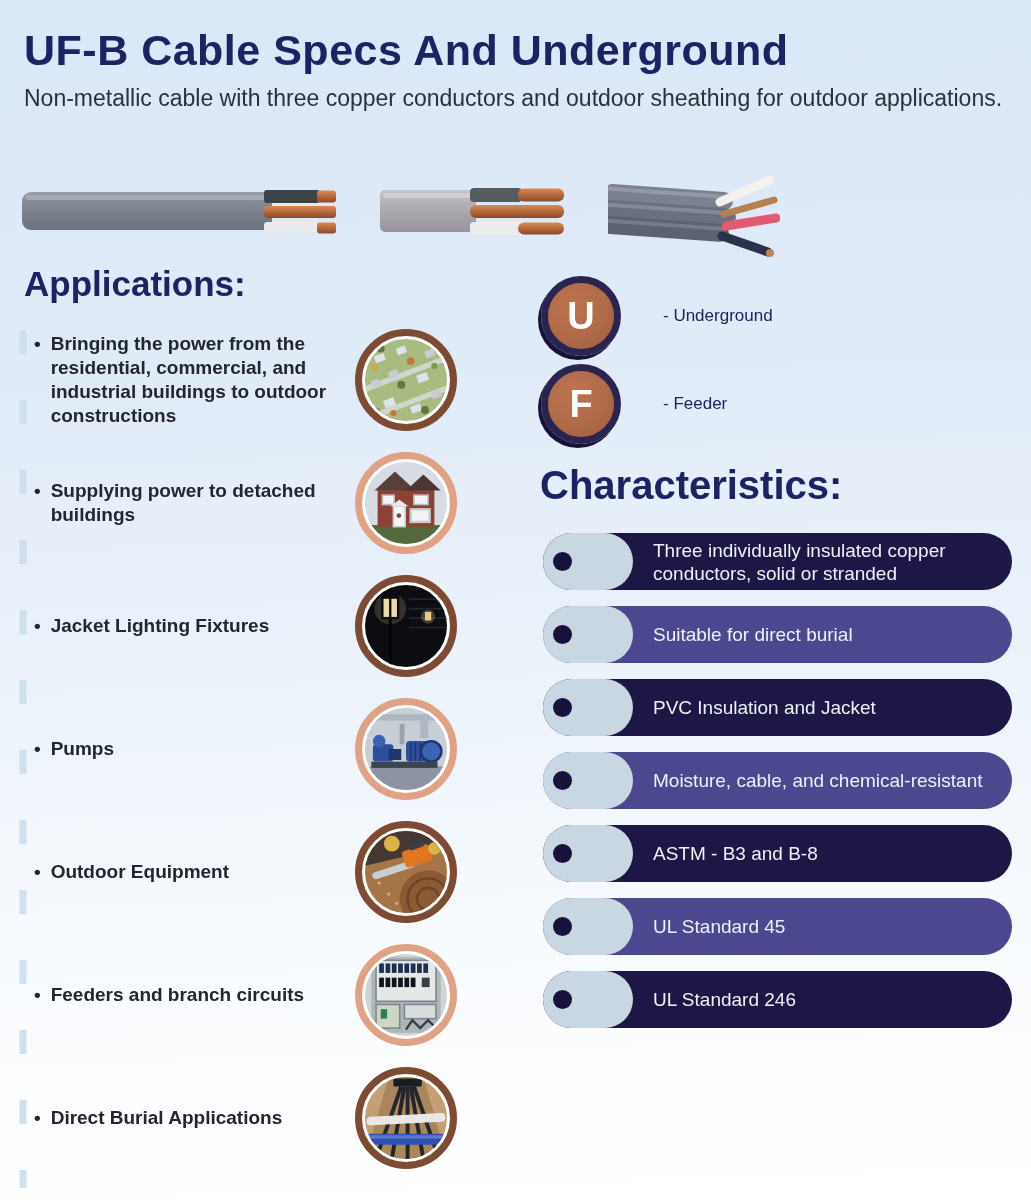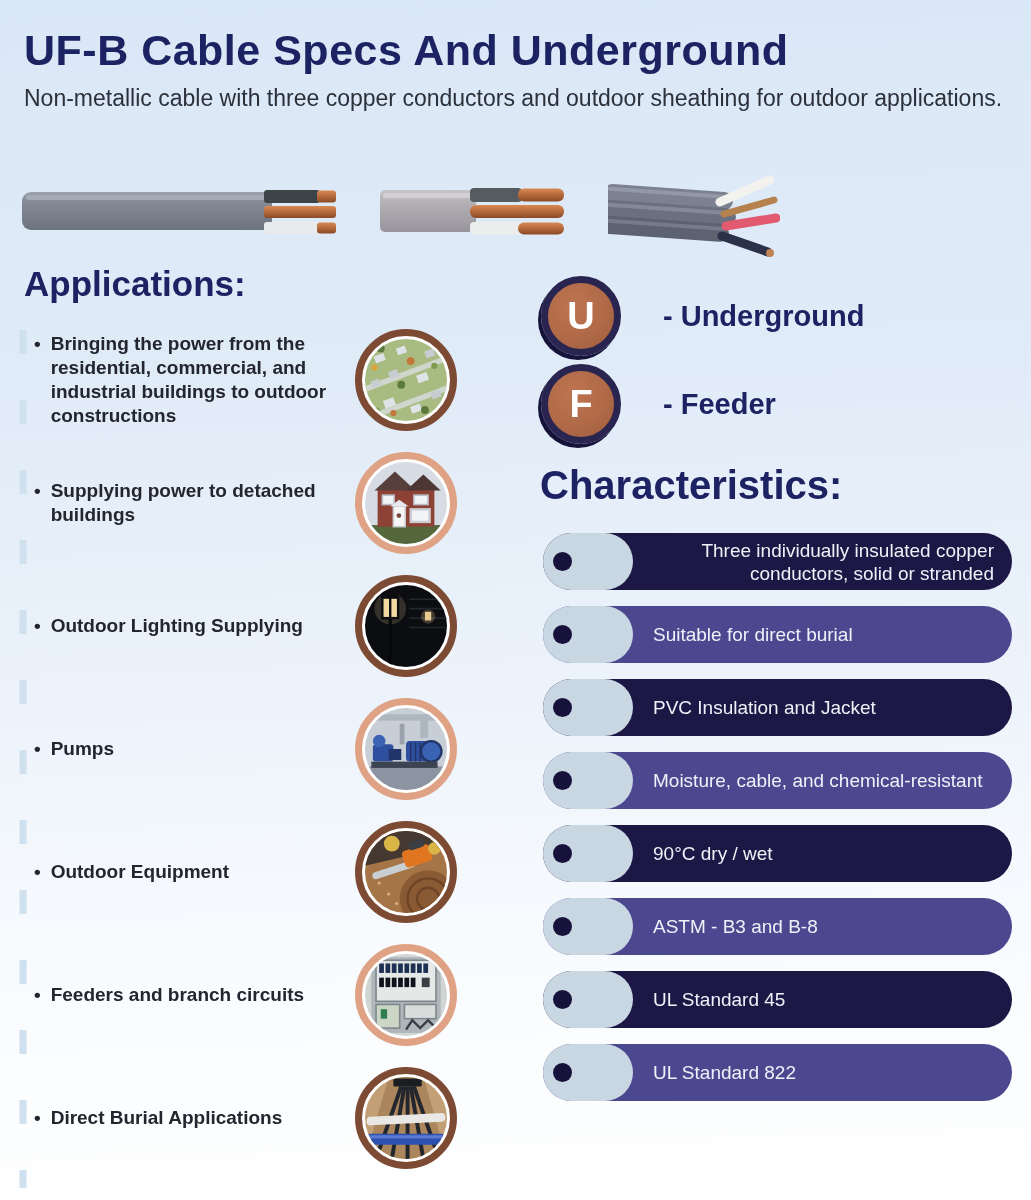--- a/index.html
+++ b/index.html
@@ -48,26 +48,26 @@
   .legend { position:absolute; left:541px; top:276px; }
   .legend-row { position:relative; height:80px; margin-bottom:8px; display:flex; align-items:center; }
   .badge {
     width:80px; height:80px; border-radius:50%;
     border:7px solid #2a2550;
     background:radial-gradient(circle at 38% 34%,#bd7450 0%,#b06a48 55%,#9d5c3d 100%);
     display:flex; align-items:center; justify-content:center;
     box-shadow:-3px 4px 0 0 #16123a;
     font-size:38px; font-weight:800; color:#ffffff;
   }
-  .legend-label { margin-left:42px; font-size:29px; font-weight:700; color:#1d2263; }
+  .legend-label { margin-left:42px; font-size:17px; font-weight:400; color:#1d2263; }
   .char-heading {
     position:absolute; left:540px; top:463px;
     font-size:40px; font-weight:800; color:#1d2263;
   }
-  .pills { position:absolute; left:543px; top:533px; width:469px;text-align:right; }
+  .pills { position:absolute; left:543px; top:533px; width:469px; }
   .pill {
     position:relative; width:469px; height:57px; margin-bottom:16px;
     border-radius:28.5px; background:#1c1745;
     display:flex; align-items:center;
     padding-left:110px; padding-right:18px;
     font-size:19px; line-height:23px; color:#eef1f8;
   }
   .pill:nth-child(even) { background:#4c4890; }
   .pill-cap {
     position:absolute; left:0; top:0; width:90px; height:57px;
@@ -235,21 +235,21 @@
           <line x1="0" y1="4" x2="440" y2="4" stroke="url(#gradPeach)" stroke-width="7" stroke-dasharray="25 13"></line>
         </svg>
     </div>
 
     <div class="app-row">
       <svg class="dash-top" viewBox="0 0 440 8" preserveAspectRatio="none">
           <line x1="0" y1="4" x2="440" y2="4" stroke="url(#gradBrown)" stroke-width="7" stroke-dasharray="25 13"></line>
         </svg>
       <div class="app-text">
           <span class="bullet">•</span>
-          <span>Outdoor Lighting Supplying</span>
+          <span>Jacket Lighting Fixtures</span>
         </div>
       <div class="photo">
         <svg viewBox="0 0 104 104">
           <rect width="104" height="104" fill="#0b0d11"></rect>
           <g stroke="#23262c" stroke-width="2">
               <line x1="56" y1="18" x2="104" y2="18"></line>
               <line x1="56" y1="30" x2="104" y2="30"></line>
               <line x1="56" y1="42" x2="104" y2="42"></line>
               <line x1="56" y1="54" x2="104" y2="54"></line>
             </g>
@@ -448,35 +448,29 @@
     <div class="pill">
         <div class="pill-cap">
           <div class="pill-dot"></div>
         </div>
         <span>Moisture, cable, and chemical-resistant</span>
       </div>
     <div class="pill">
         <div class="pill-cap">
           <div class="pill-dot"></div>
         </div>
-        <span>90°C dry / wet</span>
-      </div>
-    <div class="pill">
-        <div class="pill-cap">
-          <div class="pill-dot"></div>
-        </div>
         <span>ASTM - B3 and B-8</span>
       </div>
     <div class="pill">
         <div class="pill-cap">
           <div class="pill-dot"></div>
         </div>
         <span>UL Standard 45</span>
       </div>
     <div class="pill">
         <div class="pill-cap">
           <div class="pill-dot"></div>
         </div>
-        <span>UL Standard 822</span>
+        <span>UL Standard 246</span>
       </div>
   </div>
 
 </div>
 
 </body></html>

